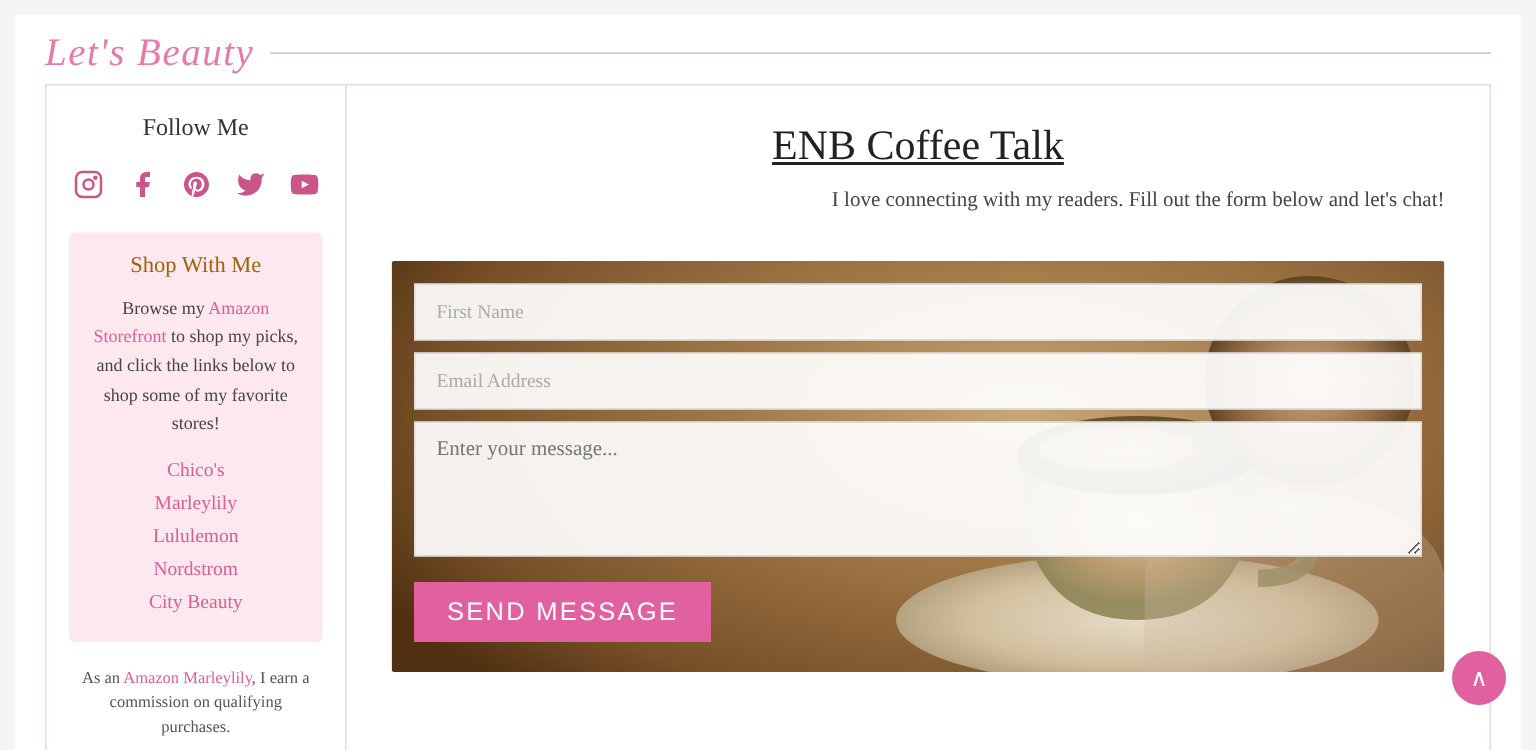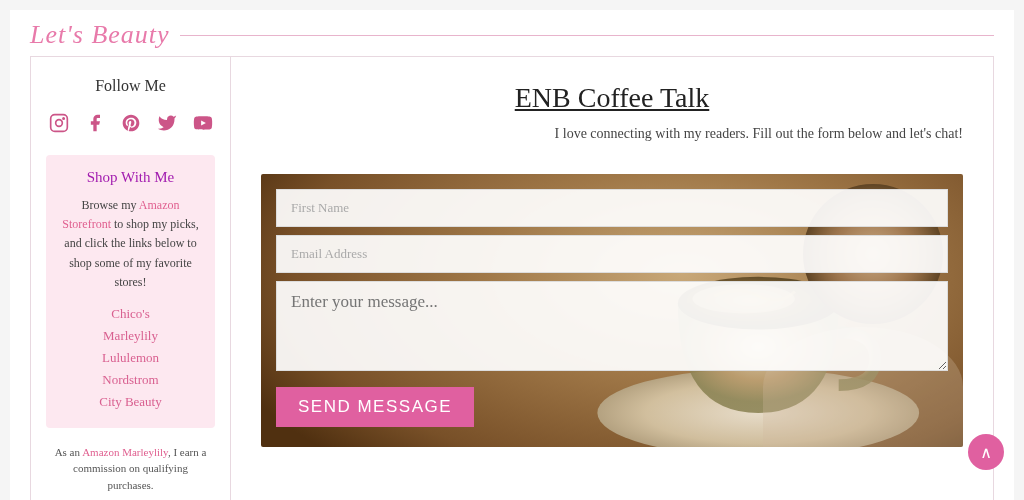--- a/index.html
+++ b/index.html
@@ -89,21 +89,21 @@
     .shop-with-me-box {
       background: #fde8f0;
       border-radius: 4px;
       padding: 14px 12px;
       margin-bottom: 16px;
     }
 
     .shop-with-me-title {
       text-align: center;
       font-size: 15px;
-      color: #a21caf;
+      color: #a16207;
       margin-bottom: 10px;
       font-family: Georgia, serif;
     }
 
     .shop-with-me-text {
       font-size: 12px;
       color: #444;
       text-align: center;
       line-height: 1.6;
       margin-bottom: 12px;
@@ -227,21 +227,21 @@
     .form-input::placeholder {
       color: #aaa;
     }
 
     .form-textarea {
       width: 100%;
       padding: 10px 14px;
       margin-bottom: 12px;
       border: 1px solid #ddd;
       background: rgba(255,255,255,0.92);
-      font-size: 17px;
+      font-size: 14px;
       color: #888;
       font-family: Georgia, serif;
       height: 90px;
       resize: vertical;
       outline: none;
     }
 
     .send-button {
       background: #e060a0;
       color: white;

